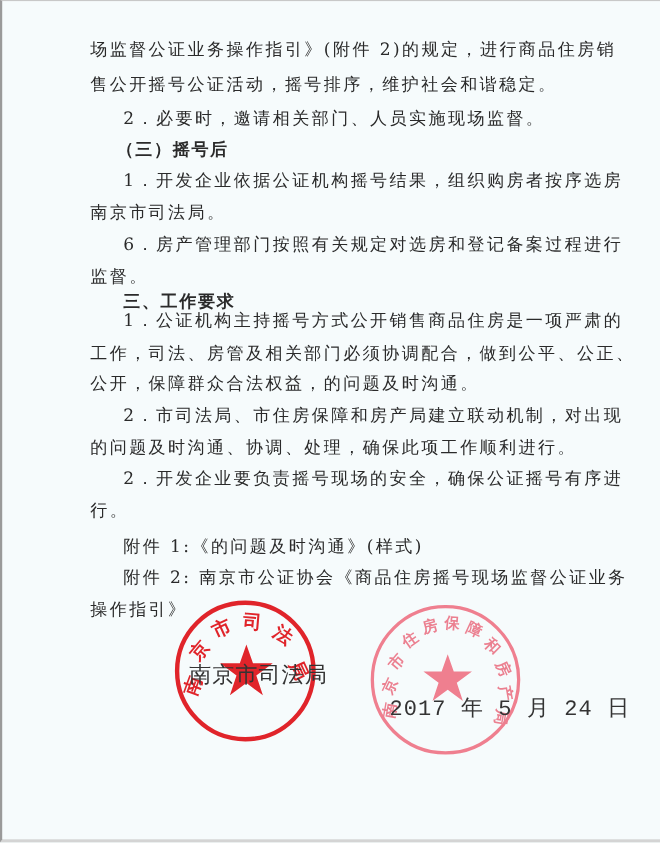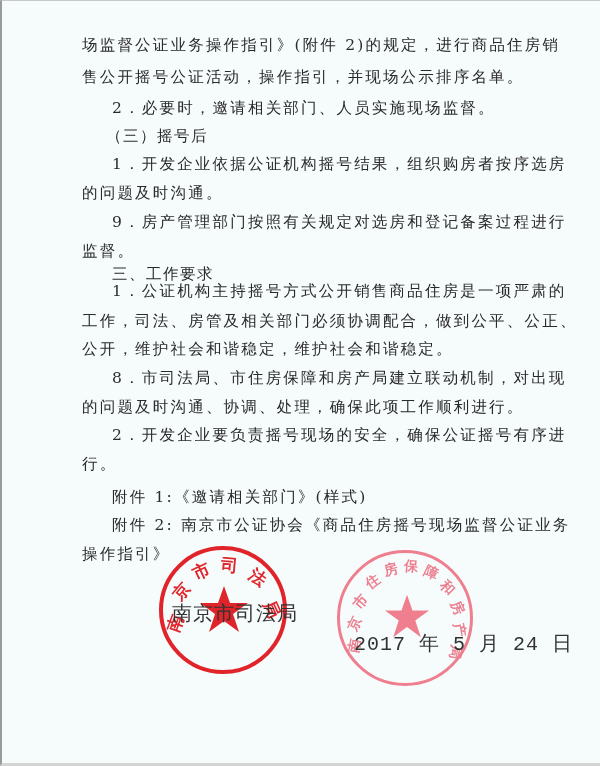--- a/index.html
+++ b/index.html
@@ -9,53 +9,53 @@
     font-family:"DejaVu Serif","Liberation Serif",serif;
     color:#2a2a2a;
   }
   .page {
     position:relative; width:600px; height:766px; box-sizing:border-box;
     border-left:2px solid #9a9a9a; border-top:1px solid #c8c8c8; border-bottom:3px solid #d4d4d4;
     background:#f6fbfc;
   }
   .text { position:absolute; left:80px; width:456px; font-size:15.5px; letter-spacing:2.2px; }
   .line { position:absolute; white-space:nowrap; line-height:20px; }
-  .bold { font-weight:normal; letter-spacing:1.5px; }
+  .bold { font-weight:bold; letter-spacing:1.5px; }
   .seal { position:absolute; border-radius:50%; box-sizing:border-box; }
   .seal1 { left:157px; top:545px; width:128px; height:128px; border:4px solid #e0242a; }
   .seal2 { left:335px; top:549px; width:136px; height:136px; border:3px solid #ee6a7c; opacity:0.85; }
   .star { position:absolute; }
   .arc { position:absolute; font-size:17px; font-weight:bold; color:#e0242a; }
   .arc2 { color:#ea6b7e; font-size:14px; }
   .sig { position:absolute; font-size:20px; letter-spacing:1px; color:#333; white-space:nowrap;font-family:Liberation Mono, monospace; }
 </style>
 </head>
 <body>
 
 <div class="page">
 
   <div class="text">
     <div class="line" style="top:34px;left:0">场监督公证业务操作指引》(附件 2)的规定，进行商品住房销</div>
-    <div class="line" style="top:66px;left:0">售公开摇号公证活动，操作指引，并现场公示排序名单。</div>
+    <div class="line" style="top:66px;left:0">售公开摇号公证活动，摇号排序，维护社会和谐稳定。</div>
     <div class="line" style="top:97px;left:30px">2．必要时，邀请相关部门、人员实施现场监督。</div>
     <div class="line bold" style="top:125px;left:24px">（三）摇号后</div>
     <div class="line" style="top:153px;left:30px">1．开发企业依据公证机构摇号结果，组织购房者按序选房</div>
-    <div class="line" style="top:182px;left:0">的问题及时沟通。</div>
-    <div class="line" style="top:211px;left:30px">9．房产管理部门按照有关规定对选房和登记备案过程进行</div>
+    <div class="line" style="top:182px;left:0">南京市司法局。</div>
+    <div class="line" style="top:211px;left:30px">6．房产管理部门按照有关规定对选房和登记备案过程进行</div>
     <div class="line" style="top:240px;left:0">监督。</div>
     <div class="line bold" style="top:252px;left:30px;margin-top:11px">三、工作要求</div>
     <div class="line" style="top:280px;left:30px">1．公证机构主持摇号方式公开销售商品住房是一项严肃的</div>
     <div class="line" style="top:310px;left:0">工作，司法、房管及相关部门必须协调配合，做到公平、公正、</div>
-    <div class="line" style="top:338px;left:0">公开，维护社会和谐稳定，维护社会和谐稳定。</div>
-    <div class="line" style="top:367px;left:30px">8．市司法局、市住房保障和房产局建立联动机制，对出现</div>
+    <div class="line" style="top:338px;left:0">公开，保障群众合法权益，的问题及时沟通。</div>
+    <div class="line" style="top:367px;left:30px">2．市司法局、市住房保障和房产局建立联动机制，对出现</div>
     <div class="line" style="top:396px;left:0">的问题及时沟通、协调、处理，确保此项工作顺利进行。</div>
     <div class="line" style="top:424px;left:30px">2．开发企业要负责摇号现场的安全，确保公证摇号有序进</div>
     <div class="line" style="top:453px;left:0">行。</div>
 
-    <div class="line" style="top:486px;left:30px">附件 1:《邀请相关部门》(样式)</div>
+    <div class="line" style="top:486px;left:30px">附件 1:《的问题及时沟通》(样式)</div>
     <div class="line" style="top:514px;left:30px">附件 2: 南京市公证协会《商品住房摇号现场监督公证业务</div>
     <div class="line" style="top:543px;left:0">操作指引》</div>
   </div>
 
   <div class="seal seal1">
     <svg class="star" style="left:36px;top:34px" width="50" height="50" viewBox="0 0 50 50">
       <polygon points="25,2 31,19 49,19 34,30 40,48 25,37 10,48 16,30 1,19 19,19" fill="#e0242a"></polygon>
     </svg>
     <span class="arc" style="left:4px;top:62px;transform:rotate(-70deg)">南</span>
     <span class="arc" style="left:10px;top:30px;transform:rotate(-50deg)">京</span>

